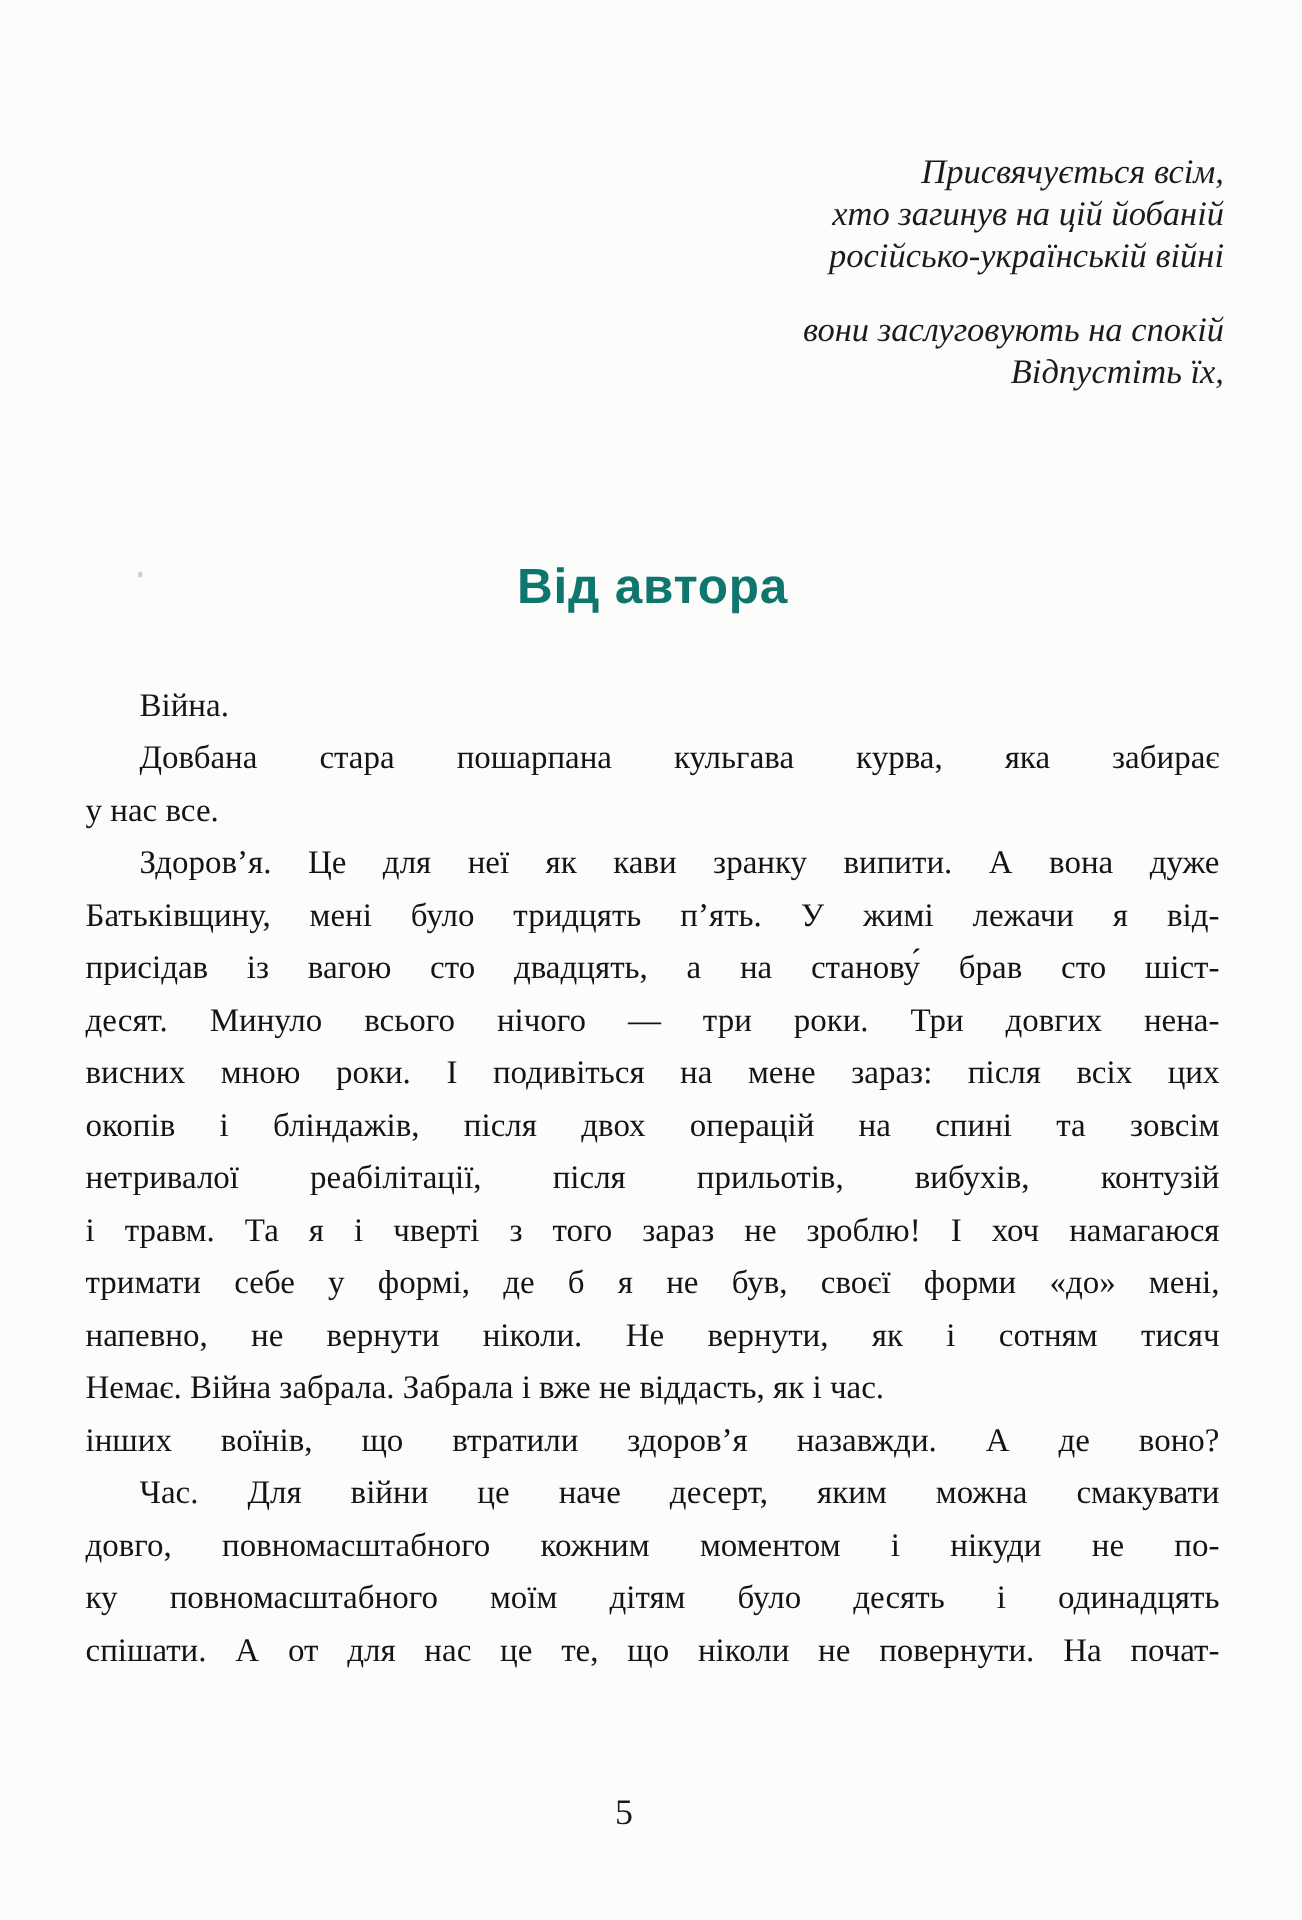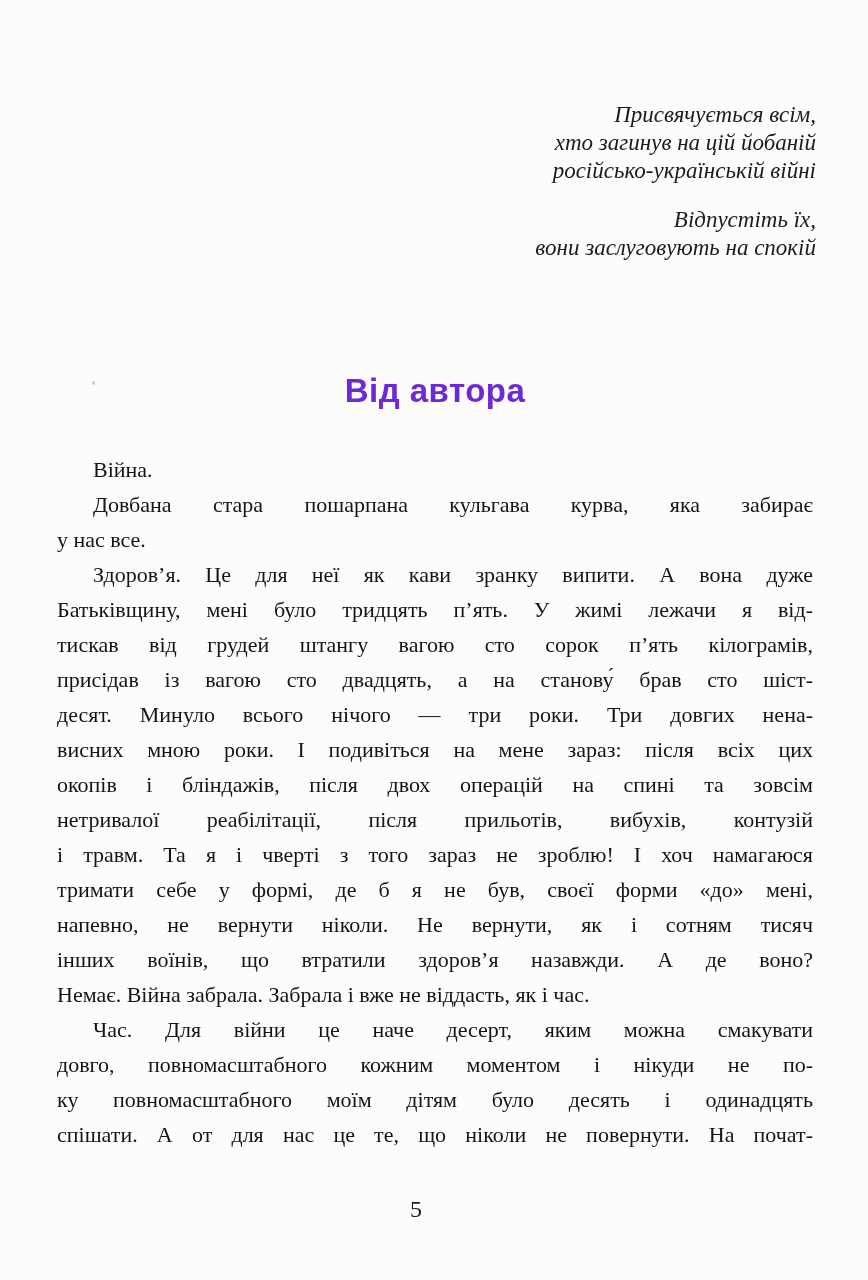--- a/index.html
+++ b/index.html
@@ -35,21 +35,21 @@
     position: absolute;
     top: 372px;
     left: 57px;
     width: 756px;
     margin: 0;
     text-align: center;
     font-family: "Liberation Sans", sans-serif;
     font-weight: bold;
     font-size: 33px;
     letter-spacing: 0.5px;
-    color: #6d28d9;
+    color: #0f766e;
   }
   
   .body-text {
     position: absolute;
     top: 452px;
     left: 57px;
     width: 756px;
     font-size: 22px;
     line-height: 35px;
     color: #141414;
@@ -86,42 +86,41 @@
 <body>
 
 <div class="page">
   <div class="dedication">
       <div class="stanza">
         <div class="ded-line">Присвячується всім,</div>
         <div class="ded-line">хто загинув на цій йобаній</div>
         <div class="ded-line">російсько-українській війні</div>
       </div>
       <div class="stanza">
+        <div class="ded-line">вони заслуговують на спокій</div>
         <div class="ded-line">Відпустіть їх,</div>
-        <div class="ded-line">вони заслуговують на спокій</div>
       </div>
     </div>
   <div class="speck"></div>
   <h1 class="chapter-title">Від автора</h1>
   <div class="body-text">
       <div class="line indent lastline">Війна.</div>
       <div class="line indent">Довбана стара пошарпана кульгава курва, яка забирає</div>
       <div class="line lastline">у нас все.</div>
       <div class="line indent">Здоров’я. Це для неї як кави зранку випити. А вона дуже</div>
       <div class="line">Батьківщину, мені було тридцять п’ять. У жимі лежачи я від-</div>
-      <div class="line">тискав від грудей штангу вагою сто сорок п’ять кілограмів,</div>
       <div class="line">присідав із вагою сто двадцять, а на станову́ брав сто шіст-</div>
       <div class="line">десят. Минуло всього нічого — три роки. Три довгих нена-</div>
       <div class="line">висних мною роки. І подивіться на мене зараз: після всіх цих</div>
       <div class="line">окопів і бліндажів, після двох операцій на спині та зовсім</div>
       <div class="line">нетривалої реабілітації, після прильотів, вибухів, контузій</div>
       <div class="line">і травм. Та я і чверті з того зараз не зроблю! І хоч намагаюся</div>
       <div class="line">тримати себе у формі, де б я не був, своєї форми «до» мені,</div>
       <div class="line">напевно, не вернути ніколи. Не вернути, як і сотням тисяч</div>
+      <div class="line lastline">Немає. Війна забрала. Забрала і вже не віддасть, як і час.</div>
       <div class="line">інших воїнів, що втратили здоров’я назавжди. А де воно?</div>
-      <div class="line lastline">Немає. Війна забрала. Забрала і вже не віддасть, як і час.</div>
       <div class="line indent">Час. Для війни це наче десерт, яким можна смакувати</div>
       <div class="line">довго, повномасштабного кожним моментом і нікуди не по-</div>
       <div class="line">ку повномасштабного моїм дітям було десять і одинадцять</div>
       <div class="line">спішати. А от для нас це те, що ніколи не повернути. На почат-</div>
     </div>
   <div class="page-number">5</div>
 </div>
 
 </body></html>

